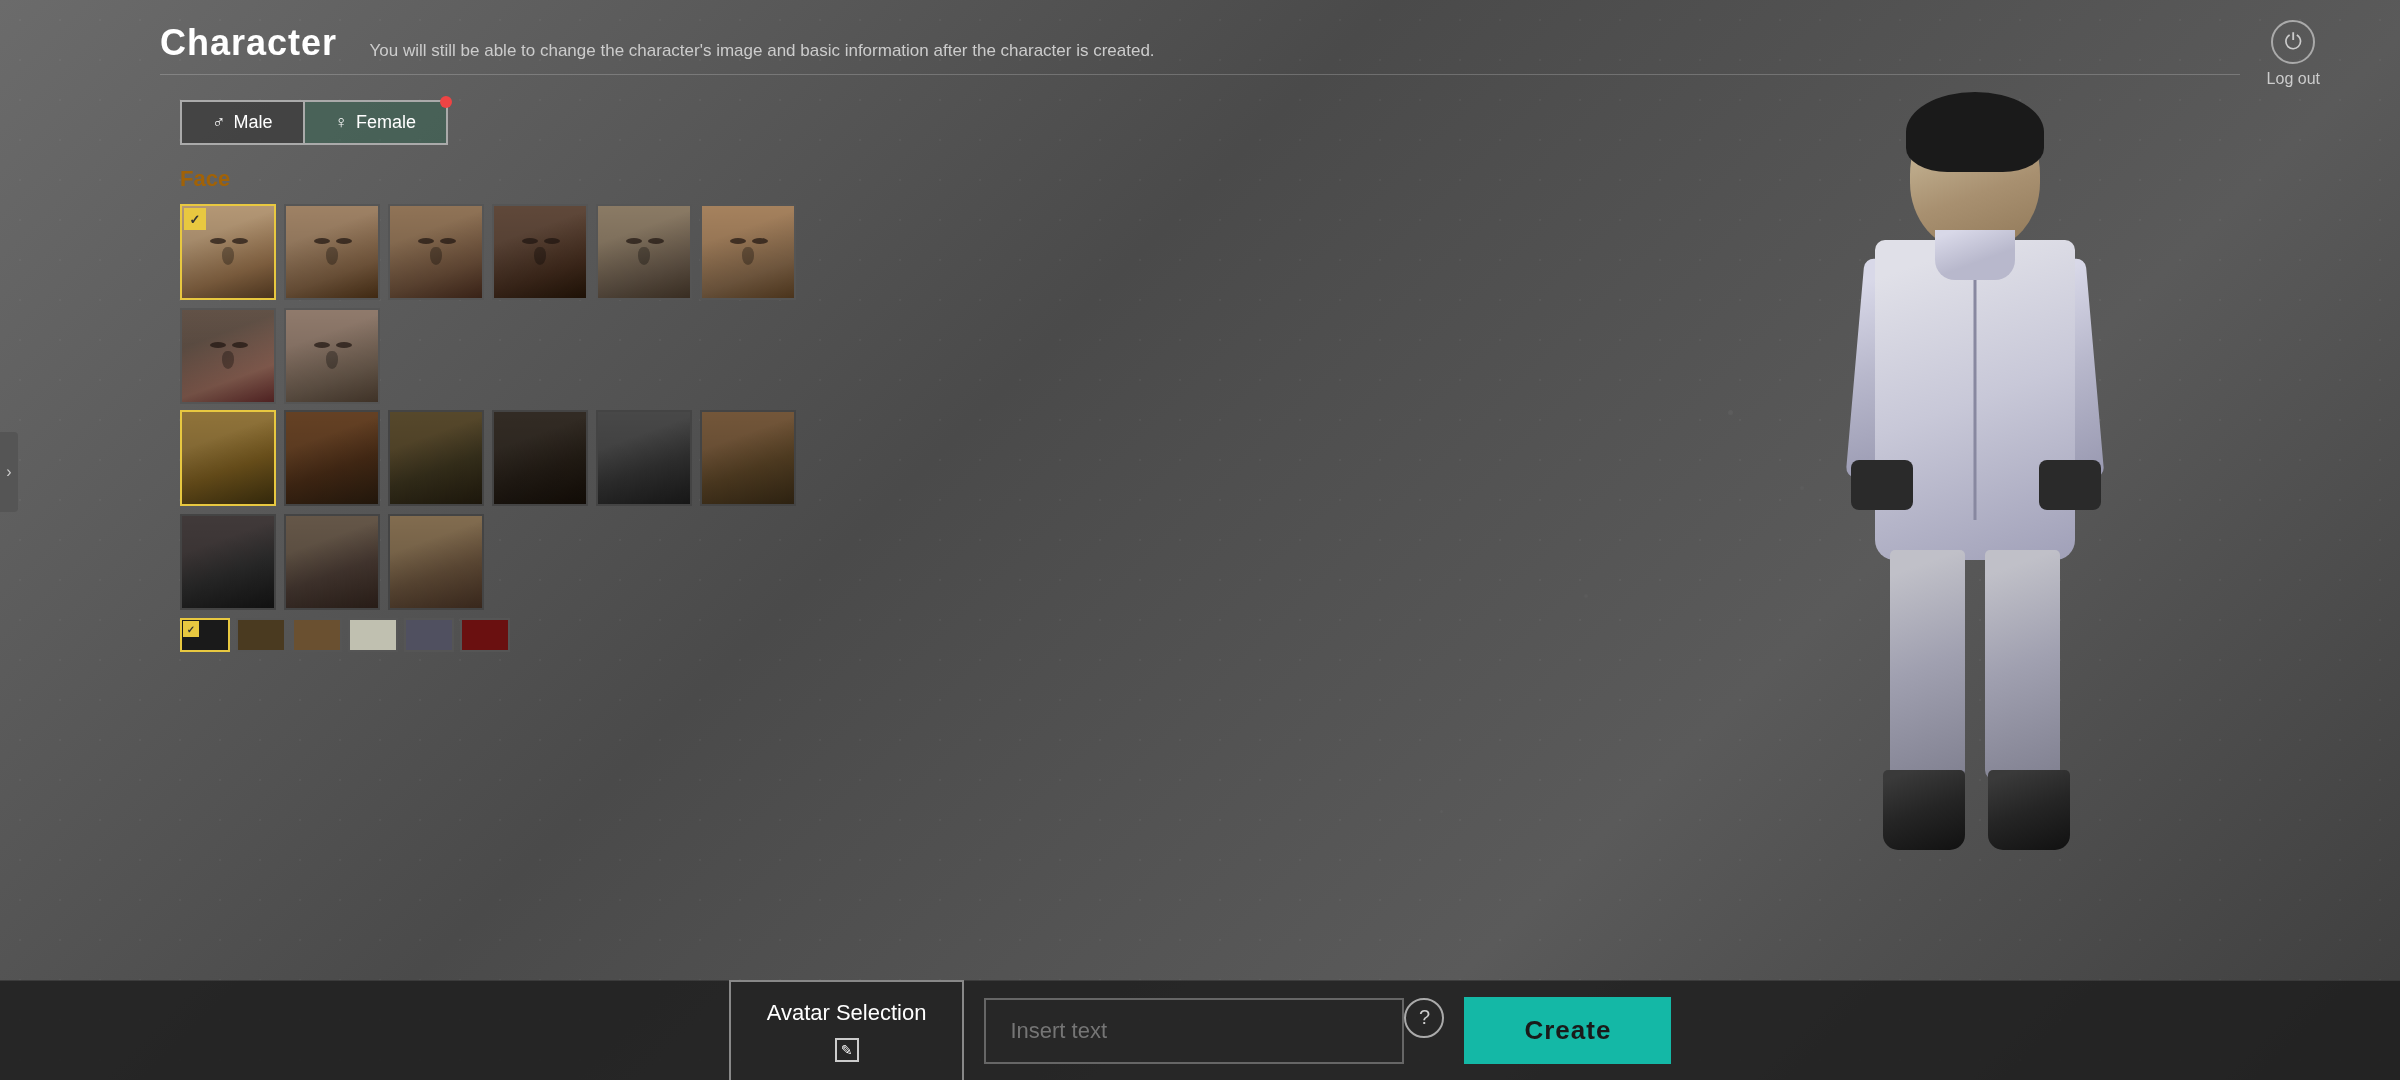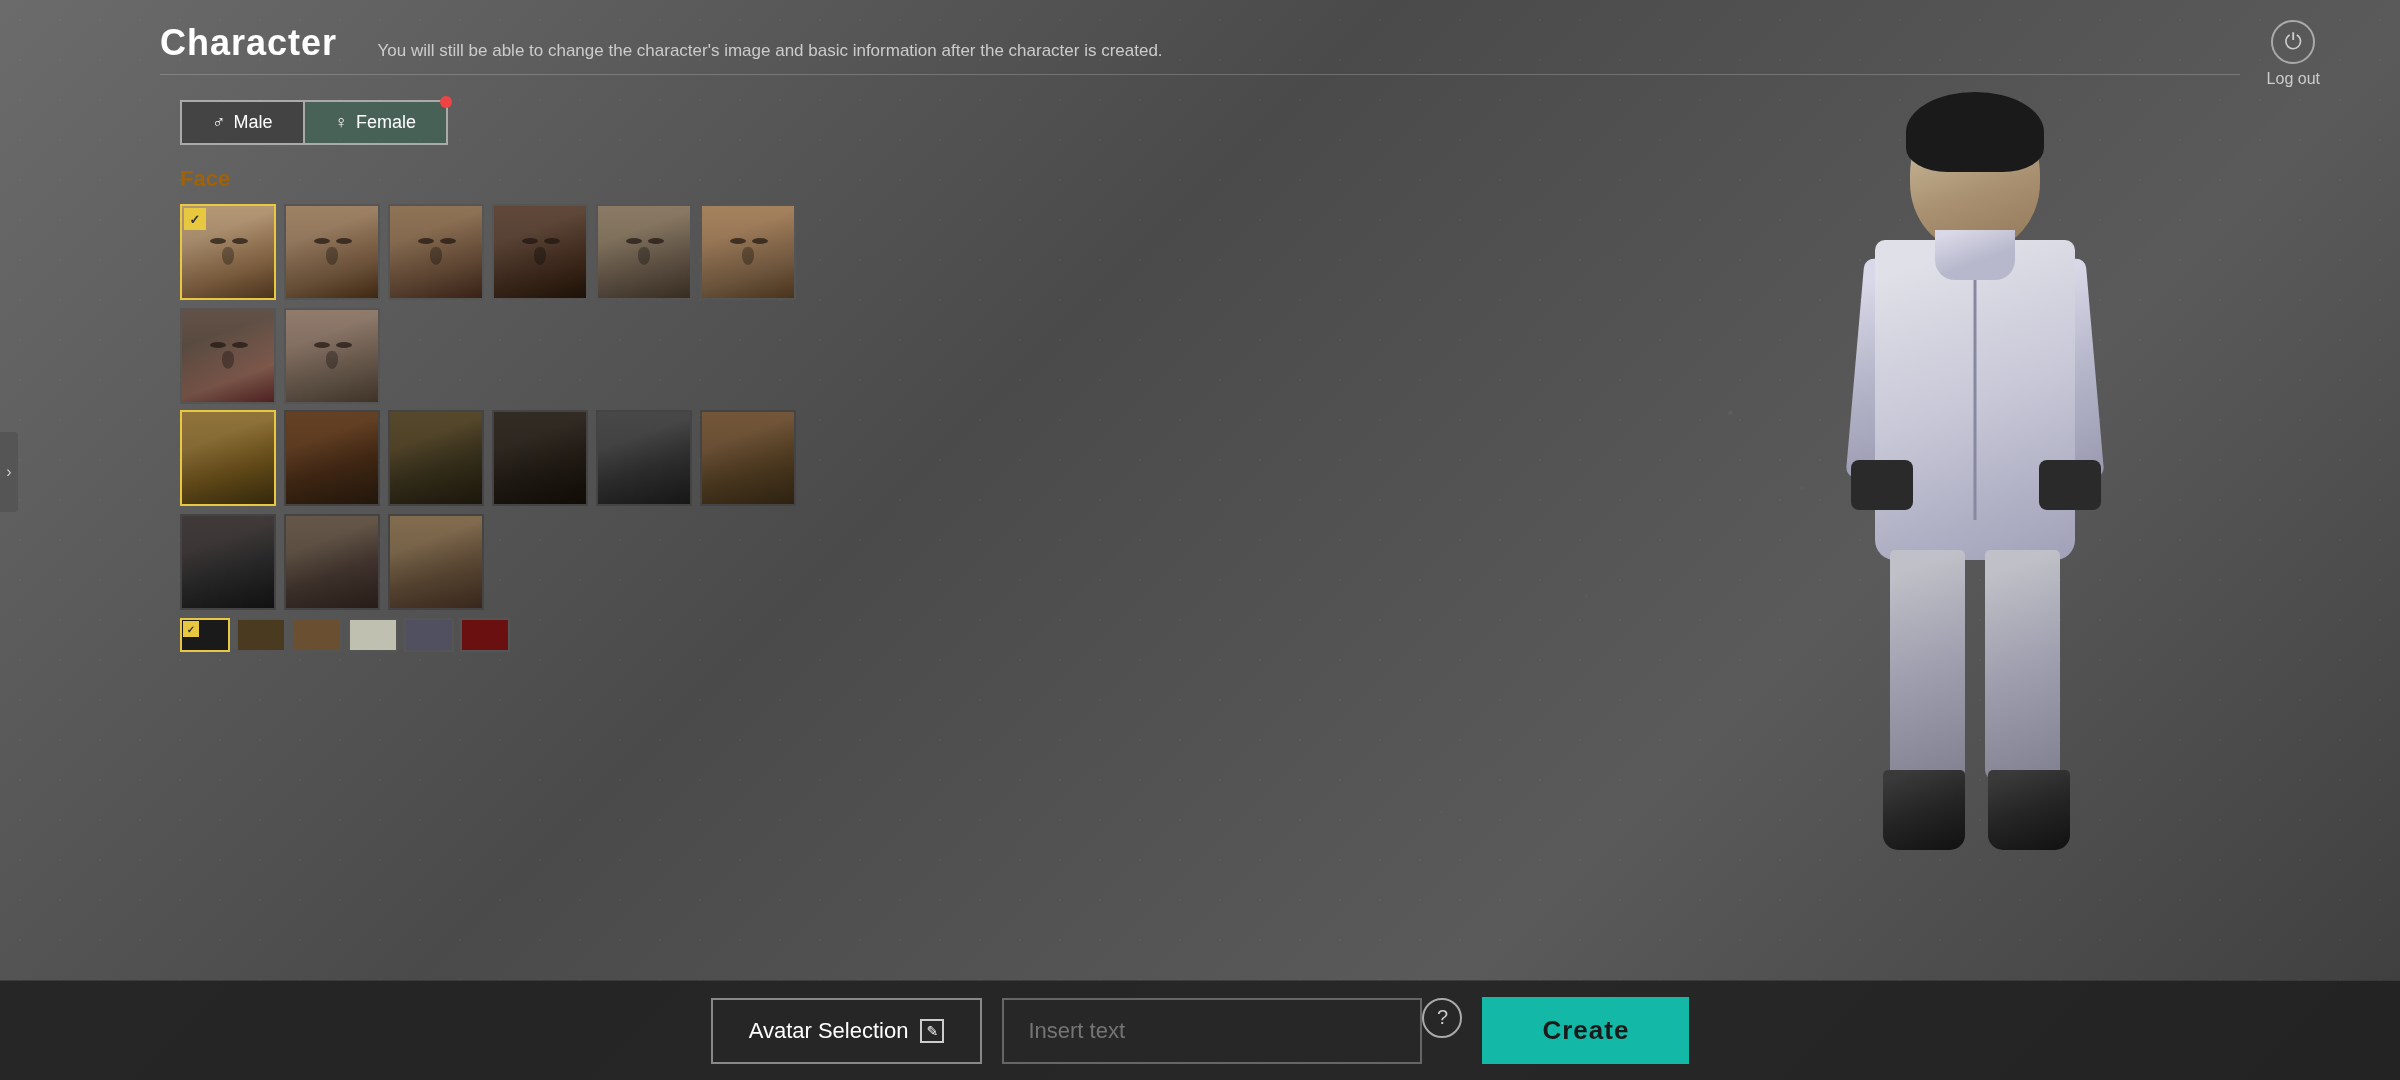--- a/index.html
+++ b/index.html
@@ -55,21 +55,21 @@
     .header-title {
       font-size: 36px;
       font-weight: 900;
       color: #fff;
       letter-spacing: 1px;
       display: inline-block;
     }
 
     .header-subtitle {
       display: inline-block;
-      margin-left: 36px;
+      margin-left: 28px;
       font-size: 17px;
       color: #ccc;
       vertical-align: middle;
     }
 
     .header-divider {
       height: 1px;
       background: rgba(255,255,255,0.2);
       margin-top: 10px;
     }
@@ -469,20 +469,21 @@
     .avatar-selection-btn {
       display: flex;
       align-items: center;
       gap: 12px;
       padding: 18px 36px;
       border: 2px solid #888;
       background: transparent;
       color: #fff;
       font-size: 22px;
       cursor: pointer;
+      flex-direction: column;
     }
 
     .avatar-selection-btn .edit-icon {
       width: 24px;
       height: 24px;
       border: 2px solid #ccc;
       display: inline-flex;
       align-items: center;
       justify-content: center;
       font-size: 14px;

